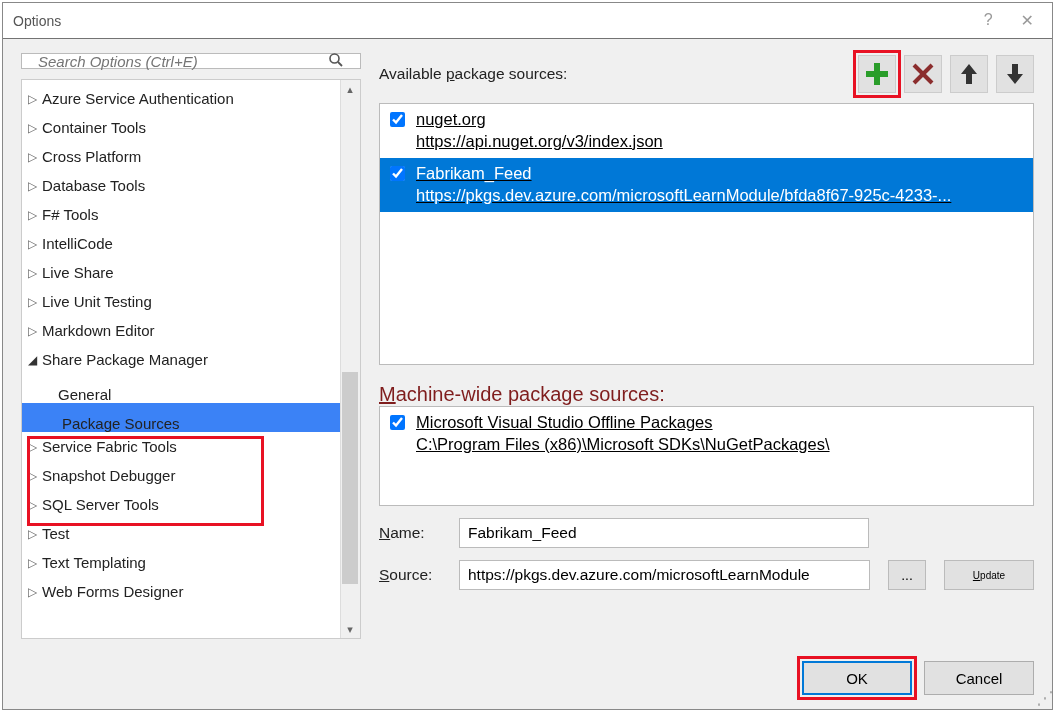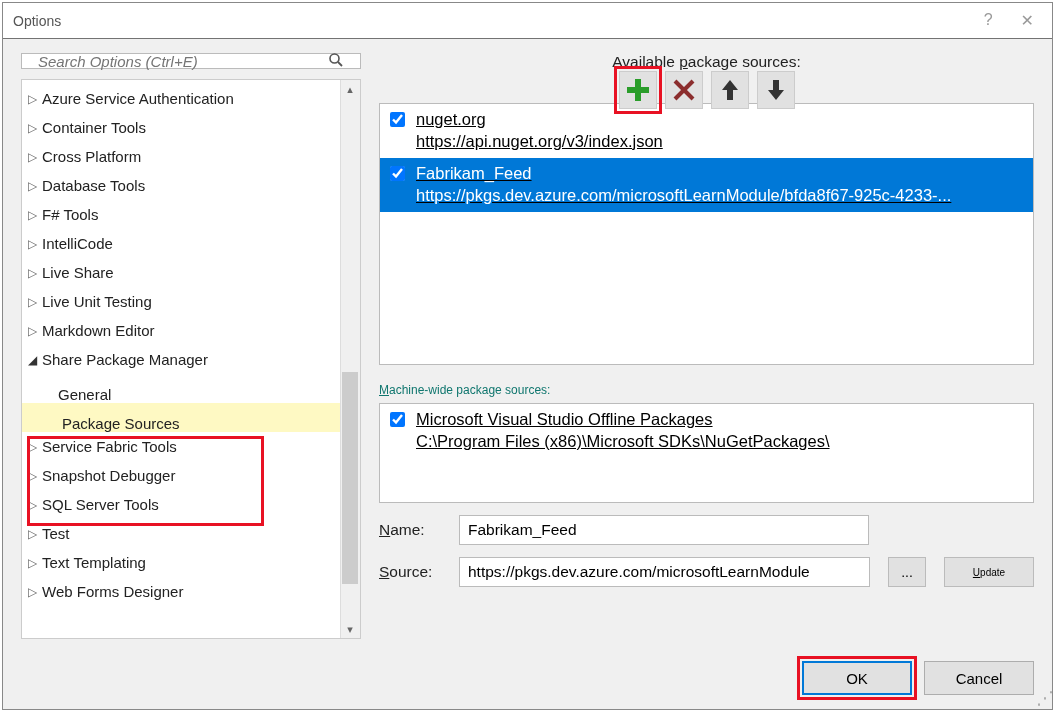--- a/index.html
+++ b/index.html
@@ -15,41 +15,41 @@
 .search-box input { flex: 1; border: none; outline: none; font-size: 15px; font-style: italic; color: #666; background: transparent; }
 .search-icon { color: #555; font-size: 15px; }
 .tree-wrap { border: 1px solid #ccc; background: #fff; flex: 1; position: relative; overflow: hidden; }
 .tree-scroll { position: absolute; right: 0; top: 0; bottom: 0; width: 20px; background: #f0f0f0; border-left: 1px solid #ddd; }
 .scroll-thumb { position: absolute; right: 2px; top: 292px; width: 16px; height: 212px; background: #ccc; }
 .scroll-up, .scroll-down { position: absolute; right: 2px; width: 16px; height: 18px; display: flex; align-items: center; justify-content: center; color: #666; font-size: 11px; }
 .scroll-up { top: 0; } .scroll-down { bottom: 0; }
 .tree { padding: 4px 0; overflow: hidden; }
 .tree-item { display: flex; align-items: center; height: 29px; padding-left: 6px; font-size: 15px; color: #222; cursor: default; }
 .tree-item.child { padding-left: 36px; align-items: flex-end; }
-.tree-item.selected { background: #fef9c3; padding-left: 40px; }
+.tree-item.selected { background: #3b82f6; padding-left: 40px; }
 .arrow { width: 14px; font-size: 12px; color: #666; display: inline-block; }
 .arrow.expanded { color: #333; }
 .red-box { position: absolute; border: 3px solid #e81123; pointer-events: none; }
 .right-col { flex: 1; display: flex; flex-direction: column; }
-.header-row { display: flex; align-items: center; margin-bottom: 8px; height: 42px; flex-direction: column; }
+.header-row { display: flex; align-items: center; margin-bottom: 8px; height: 42px; }
 .header-label { font-size: 15.5px; color: #222; flex: 1; }
 .underline { text-decoration: underline; }
 .tool-btns { display: flex; gap: 8px; }
 .tool-btn { width: 38px; height: 38px; background: #e1e1e1; border: 1px solid #ccc; display: flex; align-items: center; justify-content: center; position: relative; }
 .list-box { border: 1px solid #bbb; background: #fff; text-decoration: underline; }
 .list-box.available { height: 262px; }
 .list-box.machine { height: 100px; }
 .pkg-row { display: flex; padding: 4px 8px 6px 10px; font-size: 16.5px; line-height: 22px; }
 .pkg-row.sel { background: #0078d7; color: #fff; }
 .pkg-check { width: 22px; padding-top: 2px; }
 .pkg-check input { width: 15px; height: 15px; }
 .pkg-text { flex: 1; padding-left: 4px; word-break: break-all; }
 .pkg-url { display: block; }
 .section-gap { height: 18px; }
-.section-label { font-size: 12px; color: #0f766e; margin-bottom: 6px; }
+.section-label { font-size: 20px; color: #7f1d1d; margin-bottom: 0; }
 .form-row { display: flex; align-items: center; margin-top: 12px; gap: 18px; }
 .form-label { width: 62px; font-size: 15.5px; color: #222; }
 .form-input { flex: 1; height: 30px; border: 1px solid #bbb; padding: 0 8px; font-size: 15.5px; background: #fff; }
 .browse-btn { width: 38px; height: 30px; background: #e1e1e1; border: 1px solid #bbb; font-size: 14px; }
 .update-btn { width: 90px; height: 30px; background: #e1e1e1; border: 1px solid #bbb; font-size: 10px; }
 .footer { position: absolute; bottom: 14px; right: 18px; display: flex; gap: 12px; }
 .dlg-btn { width: 110px; height: 34px; background: #e1e1e1; border: 1px solid #adadad; font-size: 15px; }
 .dlg-btn.primary { border: 2px solid #0078d7; }
 .resize-grip { position: absolute; bottom: 2px; right: 2px; width: 14px; height: 14px; color: #aaa; font-size: 18px; line-height: 10px; }
 </style>

